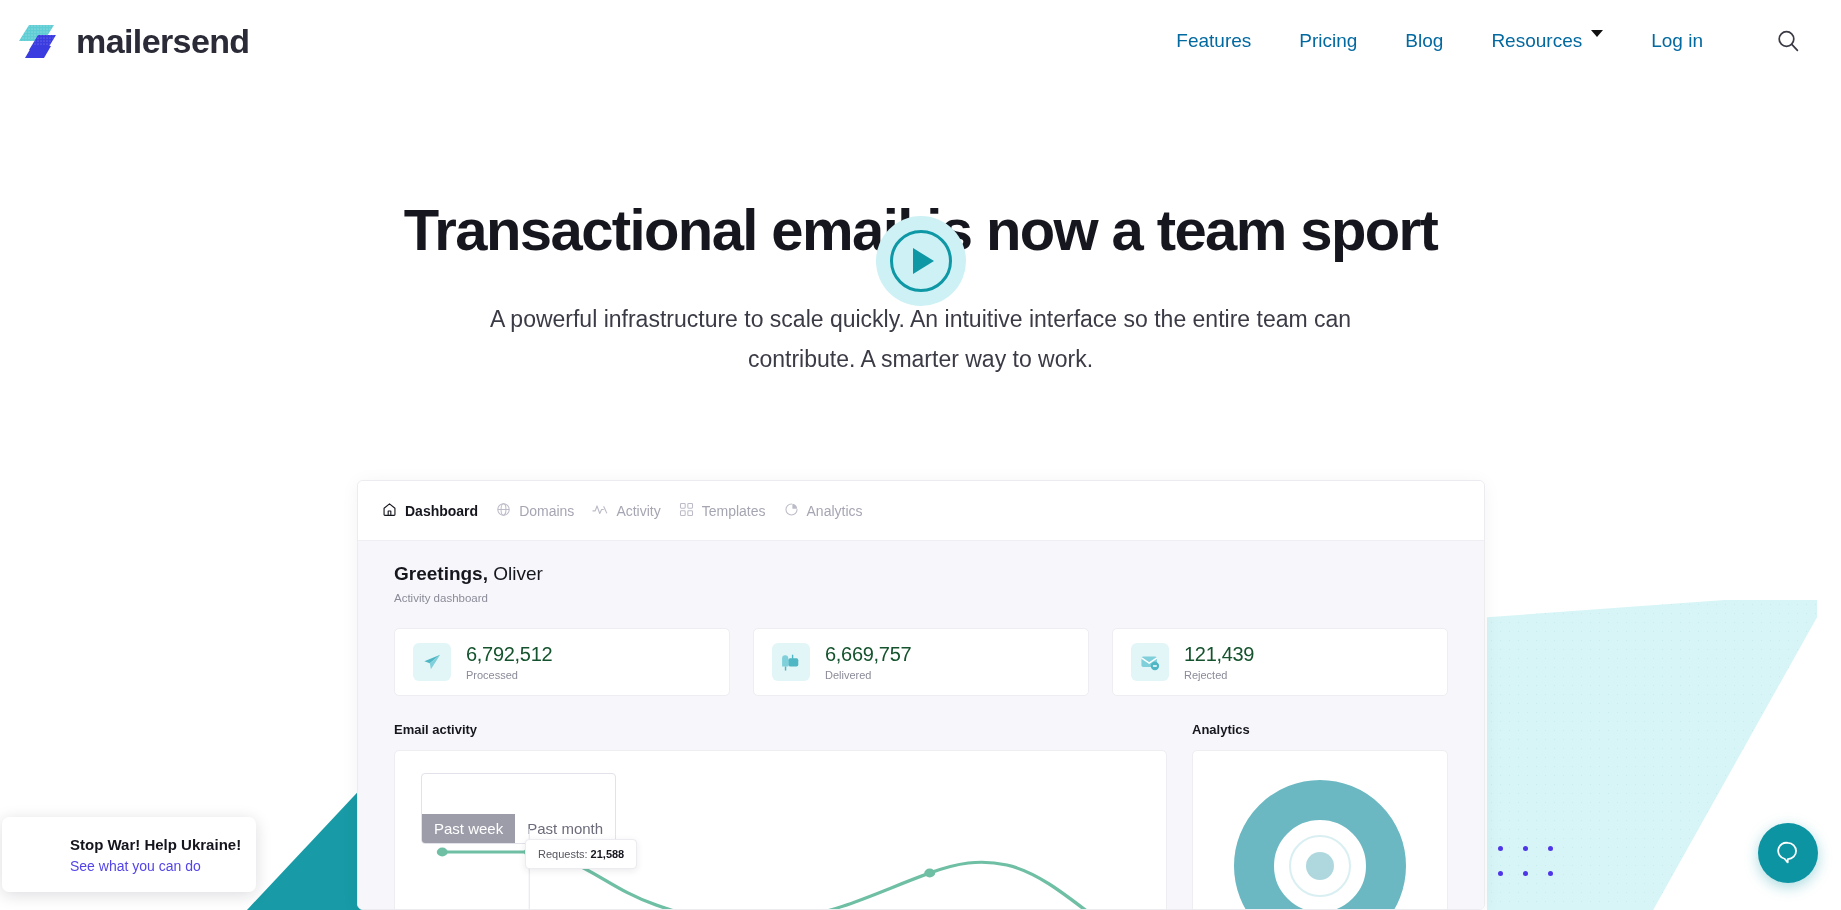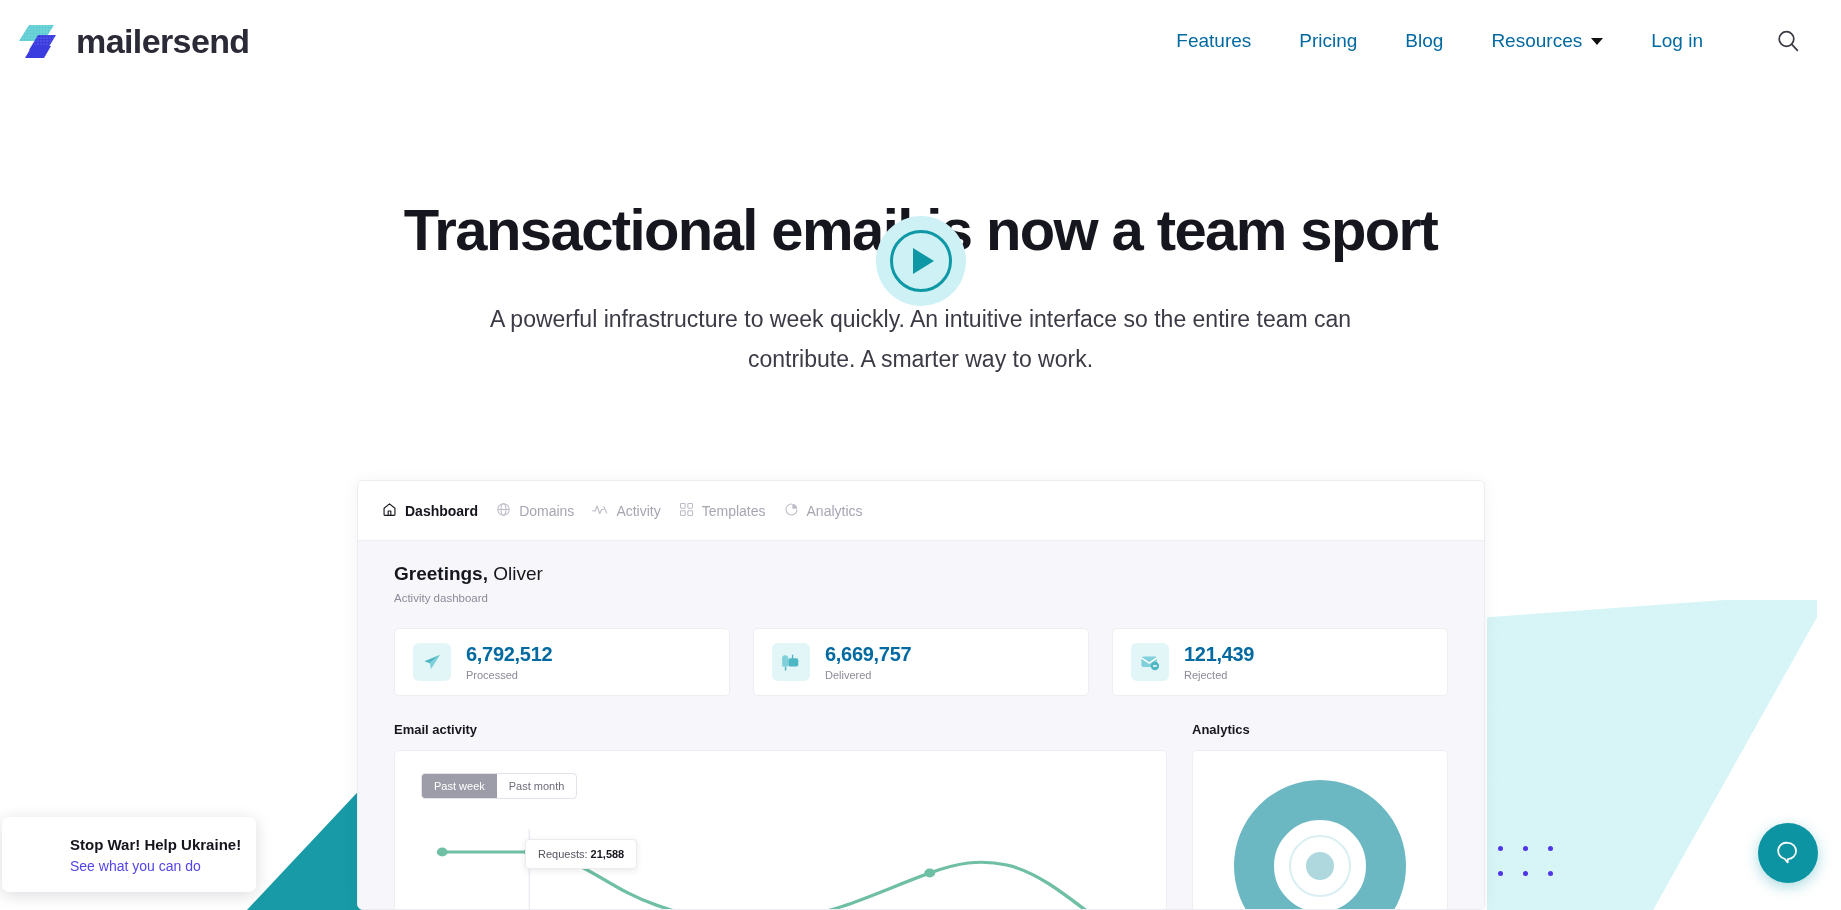--- a/index.html
+++ b/index.html
@@ -60,21 +60,21 @@
   .logo-mark { width: 48px; height: 44px; flex: 0 0 48px; }
   .logo-text {
     margin-left: 12px; font-size: 34px; font-weight: 700; letter-spacing: -0.6px;
     color: #2b2b38;
   }
   .nav-links { display: flex; align-items: center; margin-left: auto; }
   .nav-link {
     font-size: 19px; color: #0369a1; text-decoration: none;
     padding: 10px 24px; white-space: nowrap; cursor: pointer;
   }
-  .nav-link.has-caret { display: inline-flex; align-items: center; gap: 9px; }
+  .nav-link.has-caret { display: inline-flex; align-items: flex-start; gap: 9px; }
   .caret {
     width: 0; height: 0; border-left: 6px solid transparent;
     border-right: 6px solid transparent; border-top: 7px solid #111;
     display: inline-block;
   }
   .nav-login { margin-right: 10px; }
   .btn-signup {
     border: 1px solid #d7d7de; background: #fff; border-radius: 5px;
     font-size: 19px; color: #1d1d26; padding: 15px 34px;
     cursor: pointer; font-family: inherit; white-space: nowrap;
@@ -142,36 +142,36 @@
 
   .stats { display: flex; gap: 23px; margin-top: 24px; }
   .stat {
     flex: 1; background: #fff; border: 1px solid #ededf2; border-radius: 5px;
     height: 68px; display: flex; align-items: center; padding: 0 18px; gap: 15px;
   }
   .stat-ic {
     width: 38px; height: 38px; border-radius: 6px; background: #e2f5f7;
     display: flex; align-items: center; justify-content: center; flex: 0 0 38px;
   }
-  .stat-num { font-size: 20px; font-weight: 700; color: #0369a1; letter-spacing: -0.3px; line-height:1.1; }
+  .stat-num { font-size: 20px; font-weight: 400; color: #14532d; letter-spacing: -0.3px; line-height:1.1; }
   .stat-lbl { font-size: 11px; color: #8b8b99; margin-top: 4px; }
 
   .panels { display: flex; gap: 25px; margin-top: 26px; }
   .panel-col { flex: 1; }
   .panel-col.right { flex: 0 0 256px; }
   .panel-title { font-size: 13px; font-weight: 700; color: #16161f; }
   .panel-card {
     margin-top: 13px; background: #fff; border: 1px solid #ededf2; border-radius: 5px;
     height: 210px; position: relative; overflow: hidden;
   }
   .seg {
     position: absolute; left: 26px; top: 22px; display: flex;
     border: 1px solid #e2e2ea; border-radius: 4px; overflow: hidden;
   }
-  .seg div { font-size: 11px; padding: 6px 12px; color: #6c6c7b; white-space: nowrap; cursor: pointer; }
+  .seg div { font-size: 15px; padding: 6px 12px; color: #6c6c7b; white-space: nowrap; cursor: pointer; margin-top: 40px; }
   .seg div.on { background: #9d9da9; color: #fff; }
 
   .chart-area { position: absolute; left: 0; top: 78px; width: 100%; height: 132px; }
   .tooltip {
     position: absolute; left: 130px; top: 10px;
     background: #fff; border: 1px solid #ebebf0; border-radius: 4px;
     padding: 8px 12px; font-size: 11px; color: #55555f;
     box-shadow: 0 2px 7px rgba(30,30,60,.09); white-space: nowrap; z-index: 3;
   }
   .tooltip b { color: #16161f; font-weight: 700; }
@@ -269,21 +269,21 @@
         <svg width="26" height="26" viewBox="0 0 26 26" fill="none" xmlns="http://www.w3.org/2000/svg">
           <circle cx="11.5" cy="11" r="7.3" stroke="#3a3a45" stroke-width="1.7"></circle>
           <line x1="16.8" y1="16.4" x2="22.4" y2="22.4" stroke="#3a3a45" stroke-width="1.7" stroke-linecap="round"></line>
         </svg>
       </button>
     </div>
   </div>
 
   <div class="hero">
     <h1 class="hero-title">Transactional email is now a team sport</h1>
-    <p class="hero-sub">A powerful infrastructure to week quickly. An intuitive interface so the entire team can contribute. A smarter way to work.</p>
+    <p class="hero-sub">A powerful infrastructure to scale quickly. An intuitive interface so the entire team can contribute. A smarter way to work.</p>
   </div>
 
   <div class="dash">
 
     <div class="dash-top">
       <div class="dash-tabs">
 
         <div class="dash-tab active">
           <span>
             <svg width="15" height="15" viewBox="0 0 16 16" fill="none" xmlns="http://www.w3.org/2000/svg">

